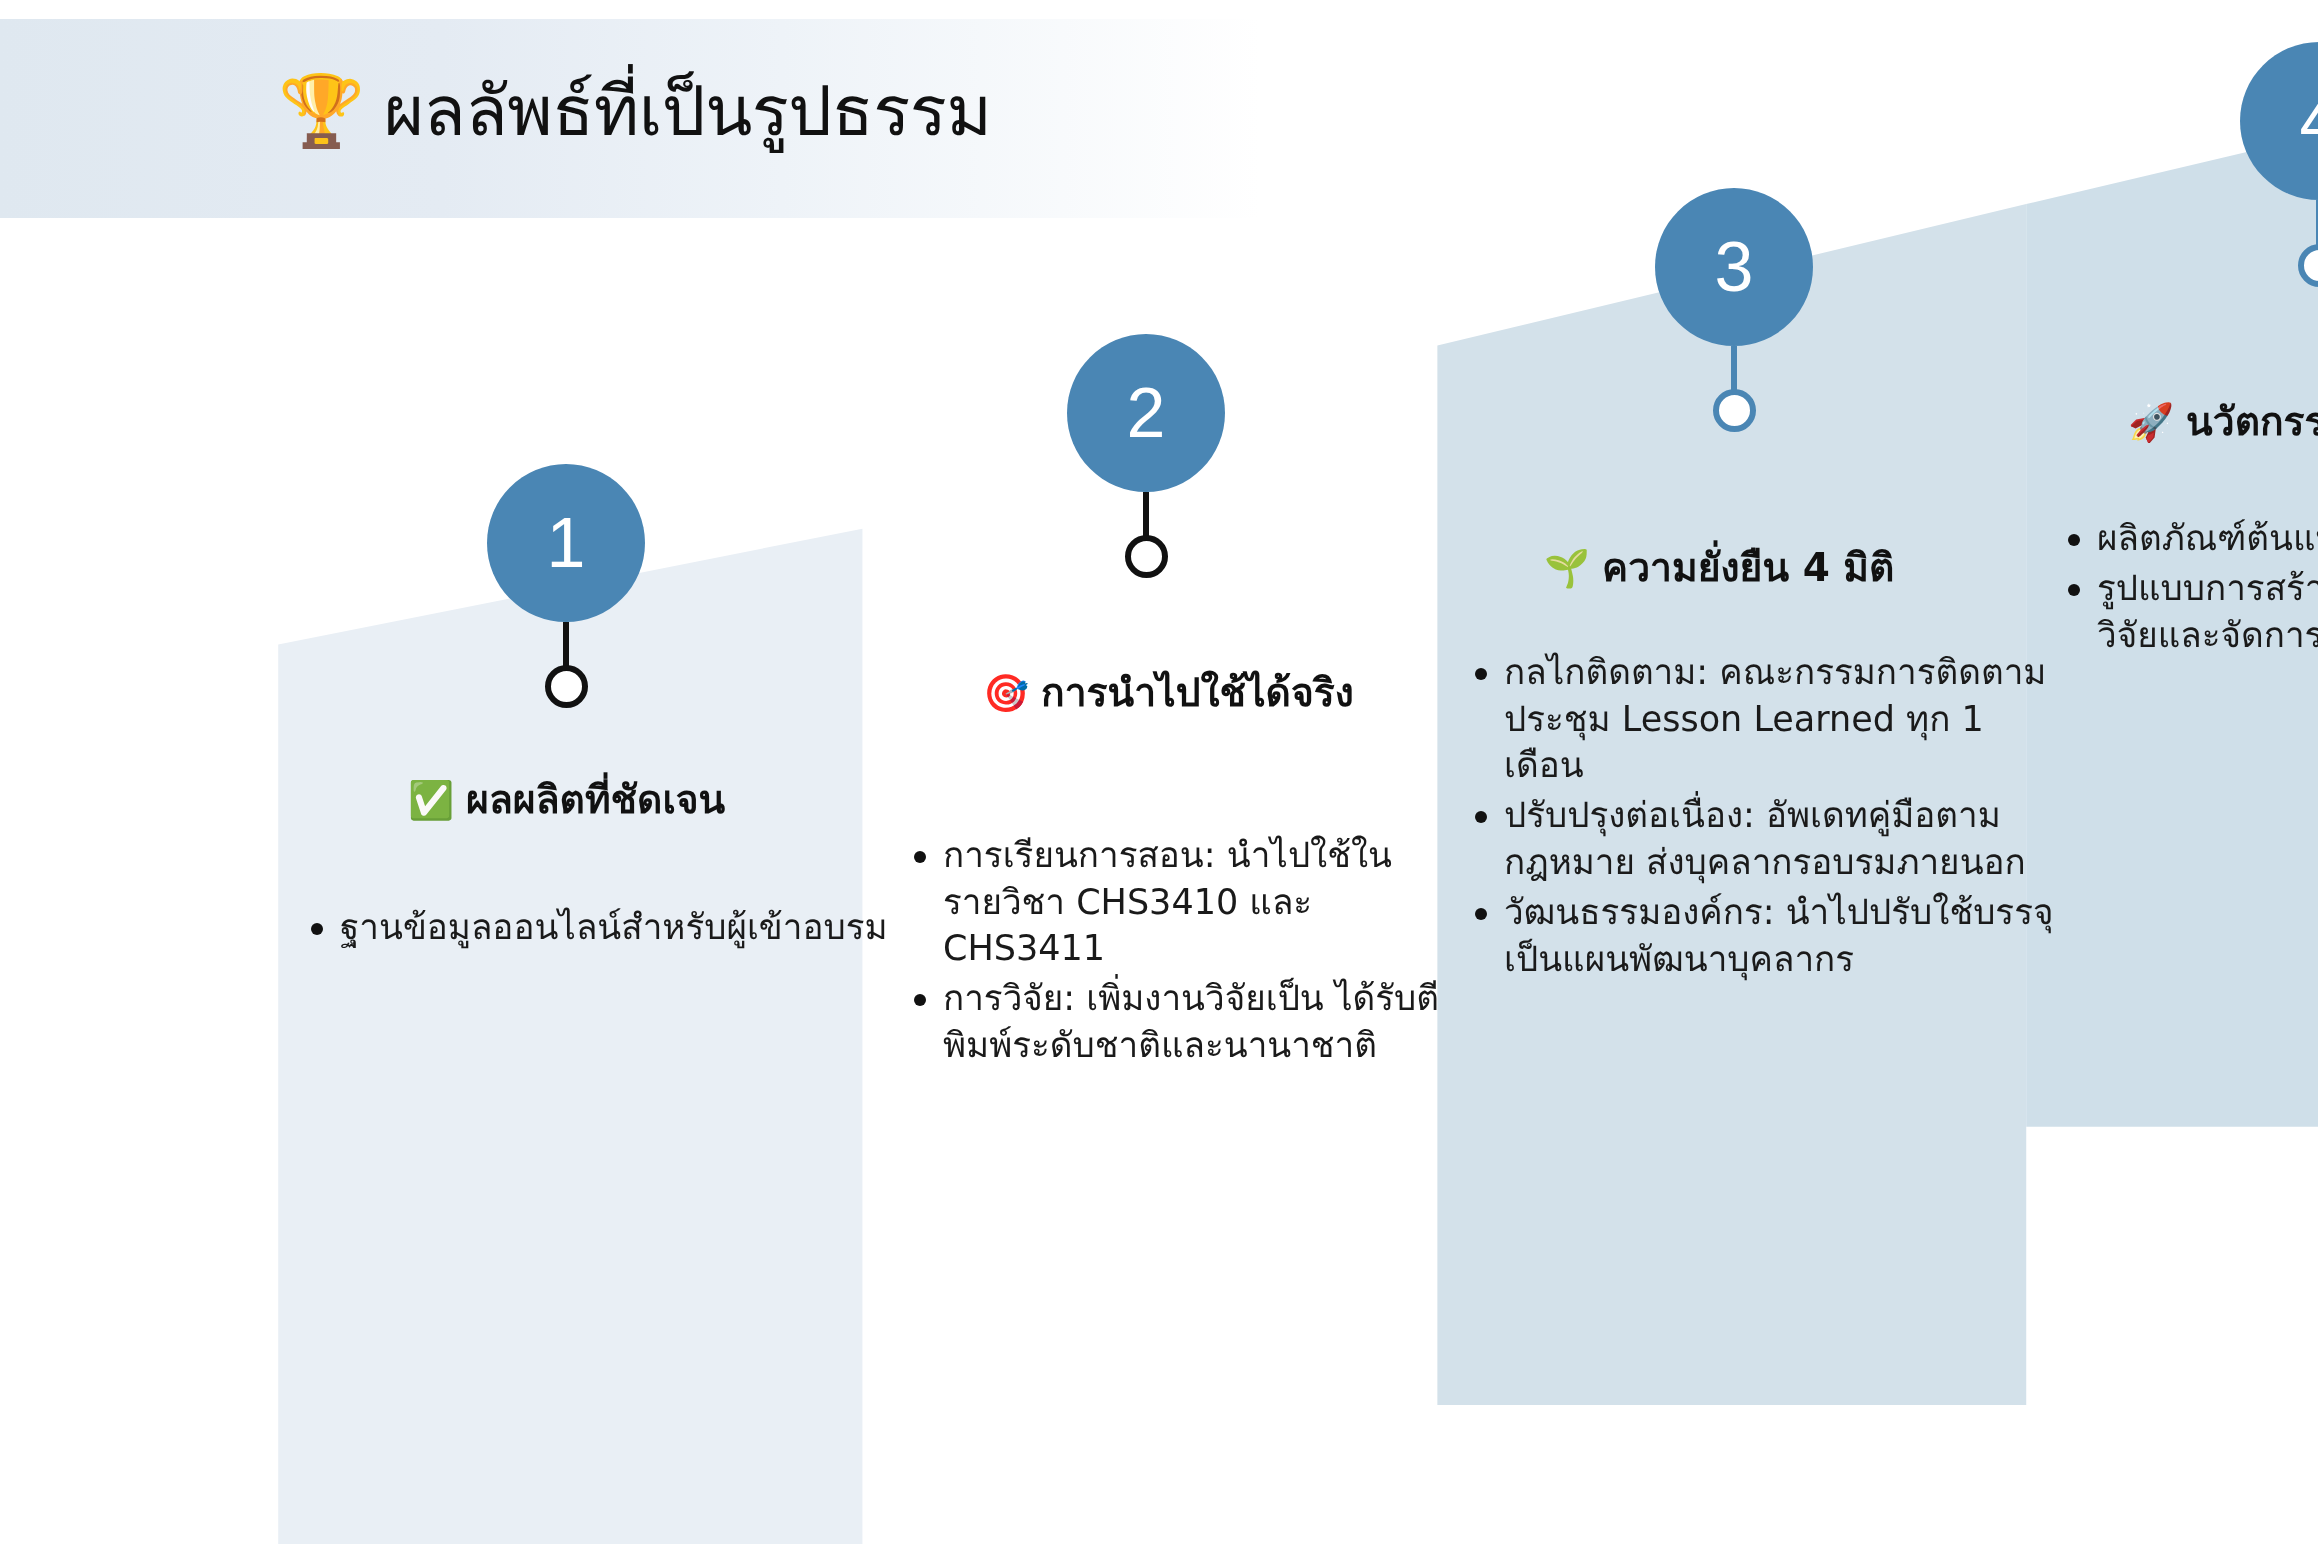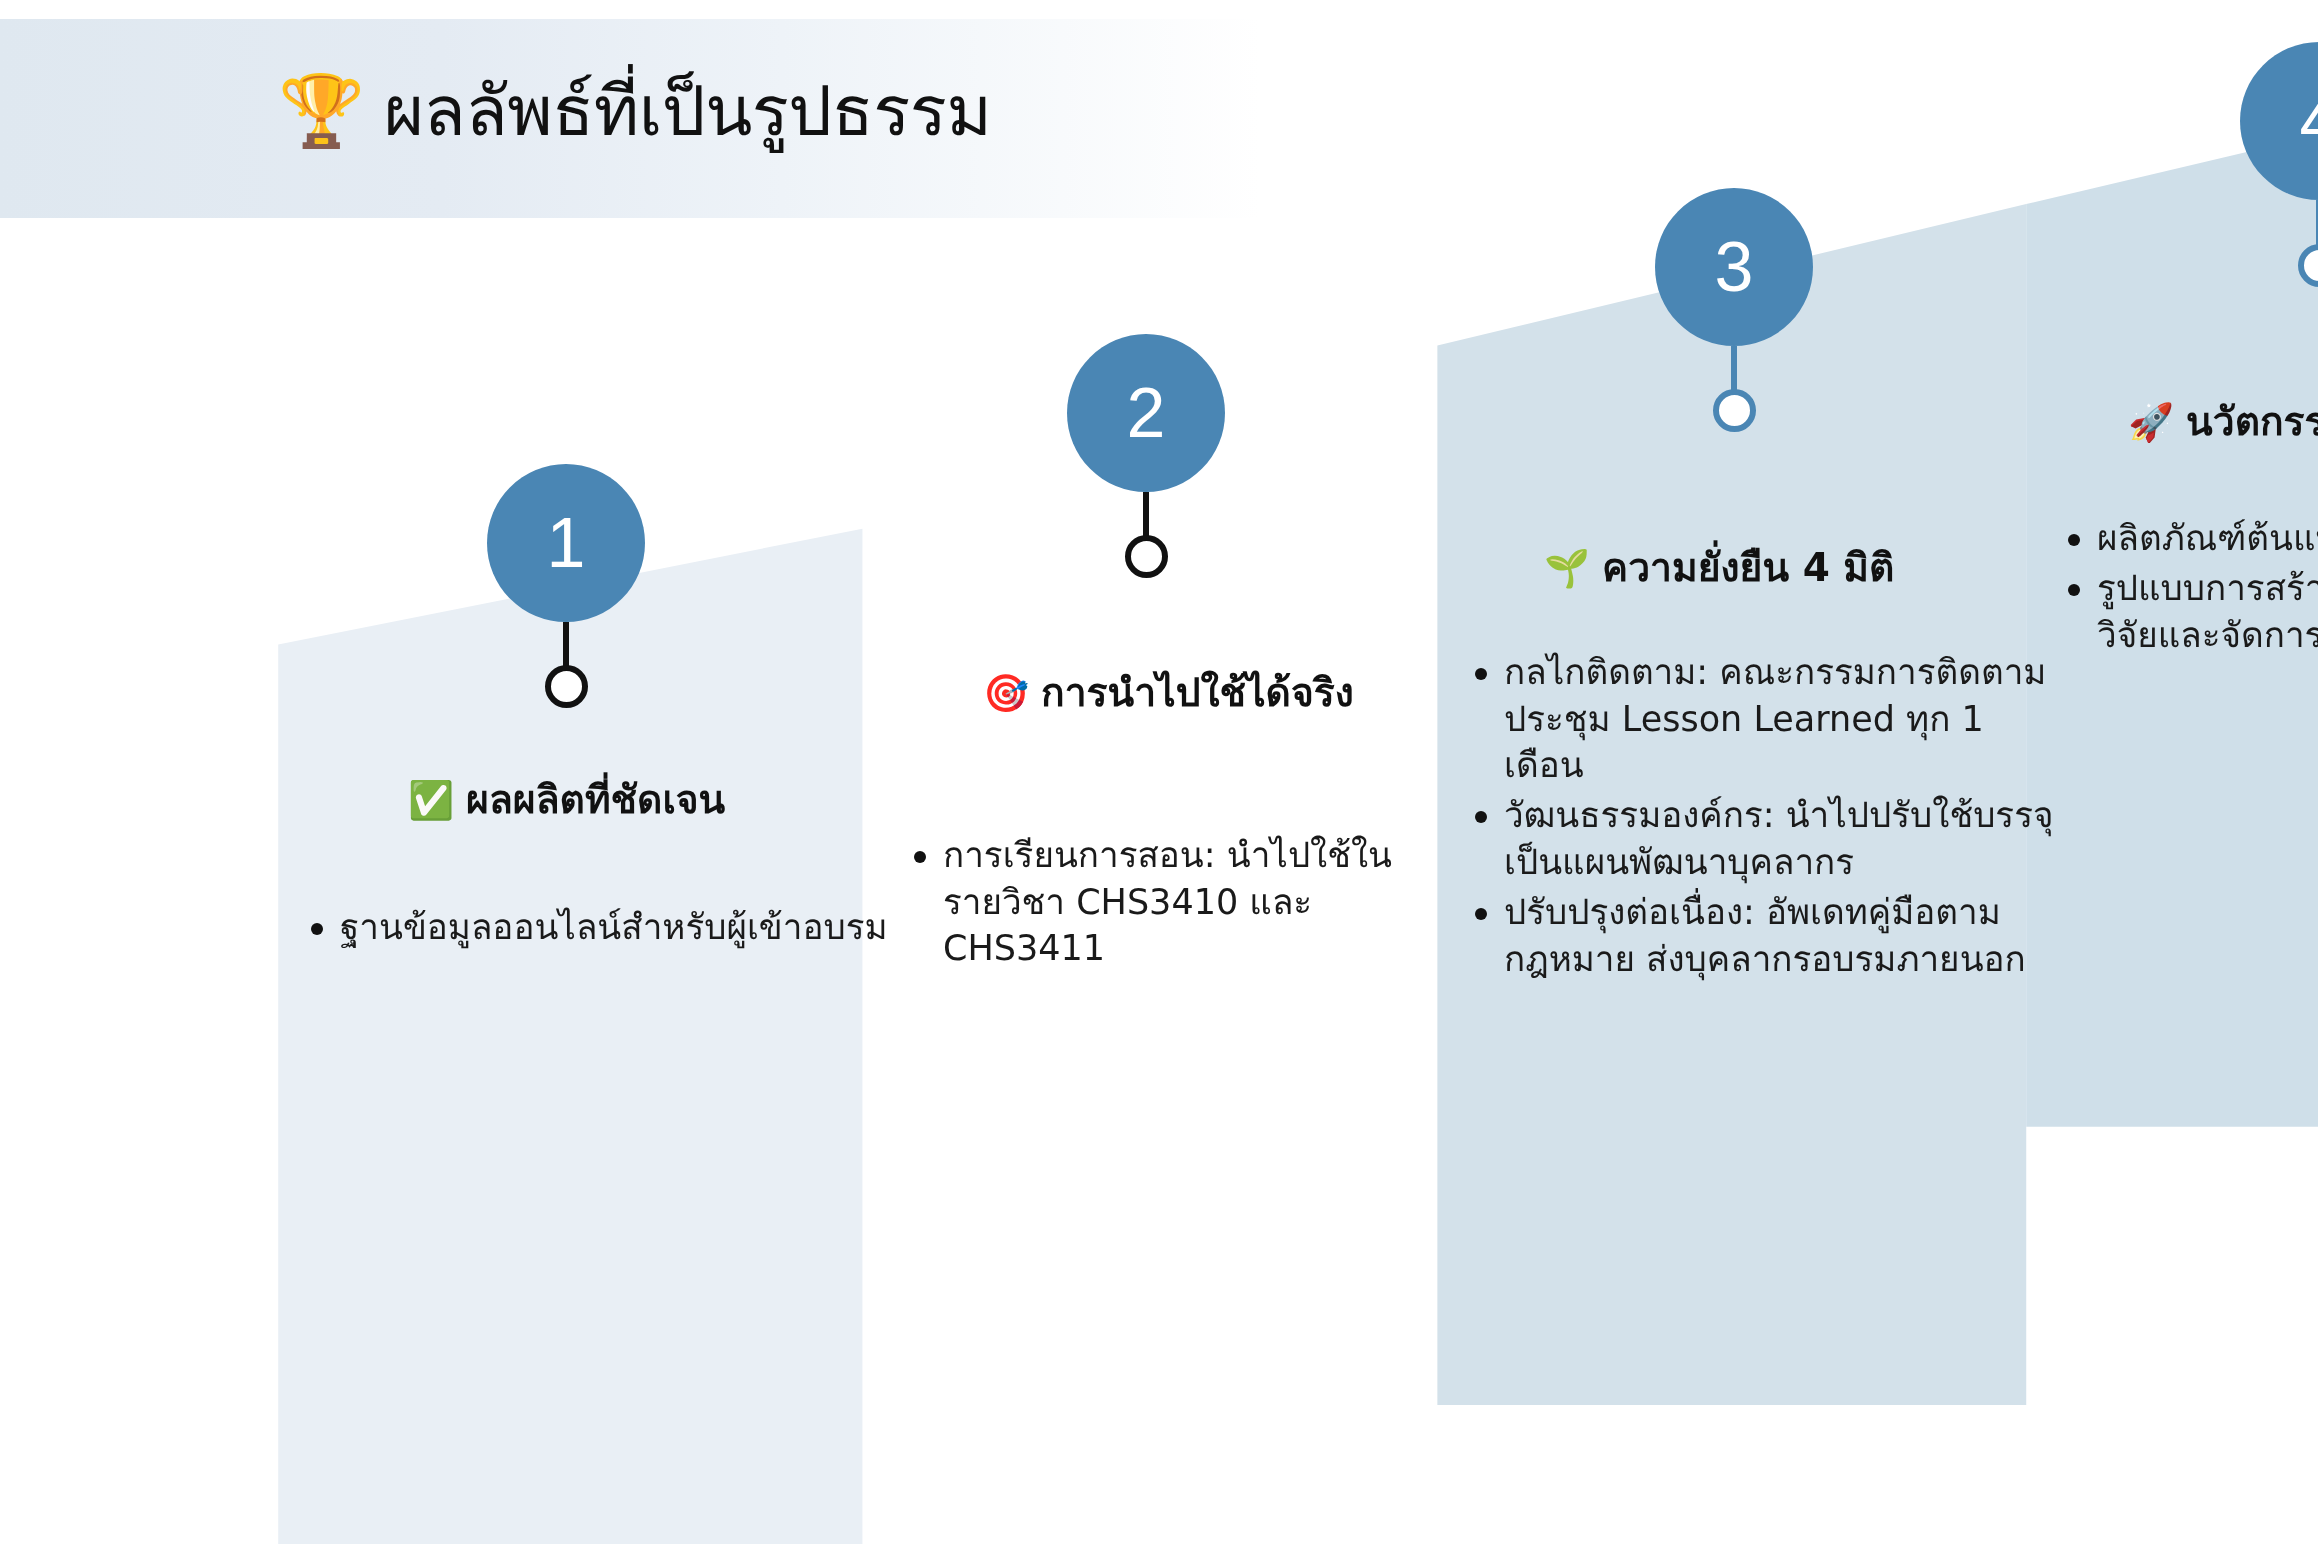--- a/index.html
+++ b/index.html
@@ -169,37 +169,38 @@
   <div class="ring"></div>
 </div>
 
 <div class="card-head" style="left:983px; top:672px;">
   <span class="head-icon">🎯</span>
   <span class="head-text">การนำไปใช้ได้จริง</span>
 </div>
 
 <ul class="bullets" style="left:900px; top:798px; width:519px;margin-top:34px;">
   <li>การเรียนการสอน: นำไปใช้ในรายวิชา CHS3410 และ CHS3411</li>
+  <li>การวิจัย: เพิ่มงานวิจัยเป็น  ได้รับตีพิมพ์ระดับชาติและนานาชาติ</li>
 </ul>
 
 <div class="connector" style="left:1655px; top:188px;">
   <div class="num-badge">3</div>
   <div class="stem blue" style="height:45px;"></div>
   <div class="ring blue"></div>
 </div>
 
 <div class="card-head" style="left:1544px; top:547px;">
   <span class="head-icon">🌱</span>
   <span class="head-text">ความยั่งยืน 4 มิติ</span>
 </div>
 
 <ul class="bullets" style="left:1461px; top:649px; width:556px;">
   <li>กลไกติดตาม: คณะกรรมการติดตาม ประชุม Lesson Learned ทุก 1 เดือน</li>
+  <li>ปรับปรุงต่อเนื่อง: อัพเดทคู่มือตามกฎหมาย ส่งบุคลากรอบรมภายนอก</li>
   <li>วัฒนธรรมองค์กร: นำไปปรับใช้บรรจุเป็นแผนพัฒนาบุคลากร</li>
-  <li>ปรับปรุงต่อเนื่อง: อัพเดทคู่มือตามกฎหมาย ส่งบุคลากรอบรมภายนอก</li>
 </ul>
 
 <div class="connector" style="left:2240px; top:42px;">
   <div class="num-badge">4</div>
   <div class="stem blue" style="height:46px;"></div>
   <div class="ring blue"></div>
 </div>
 
 <div class="card-head" style="left:2128px; top:401px;">
   <span class="head-icon">🚀</span>

